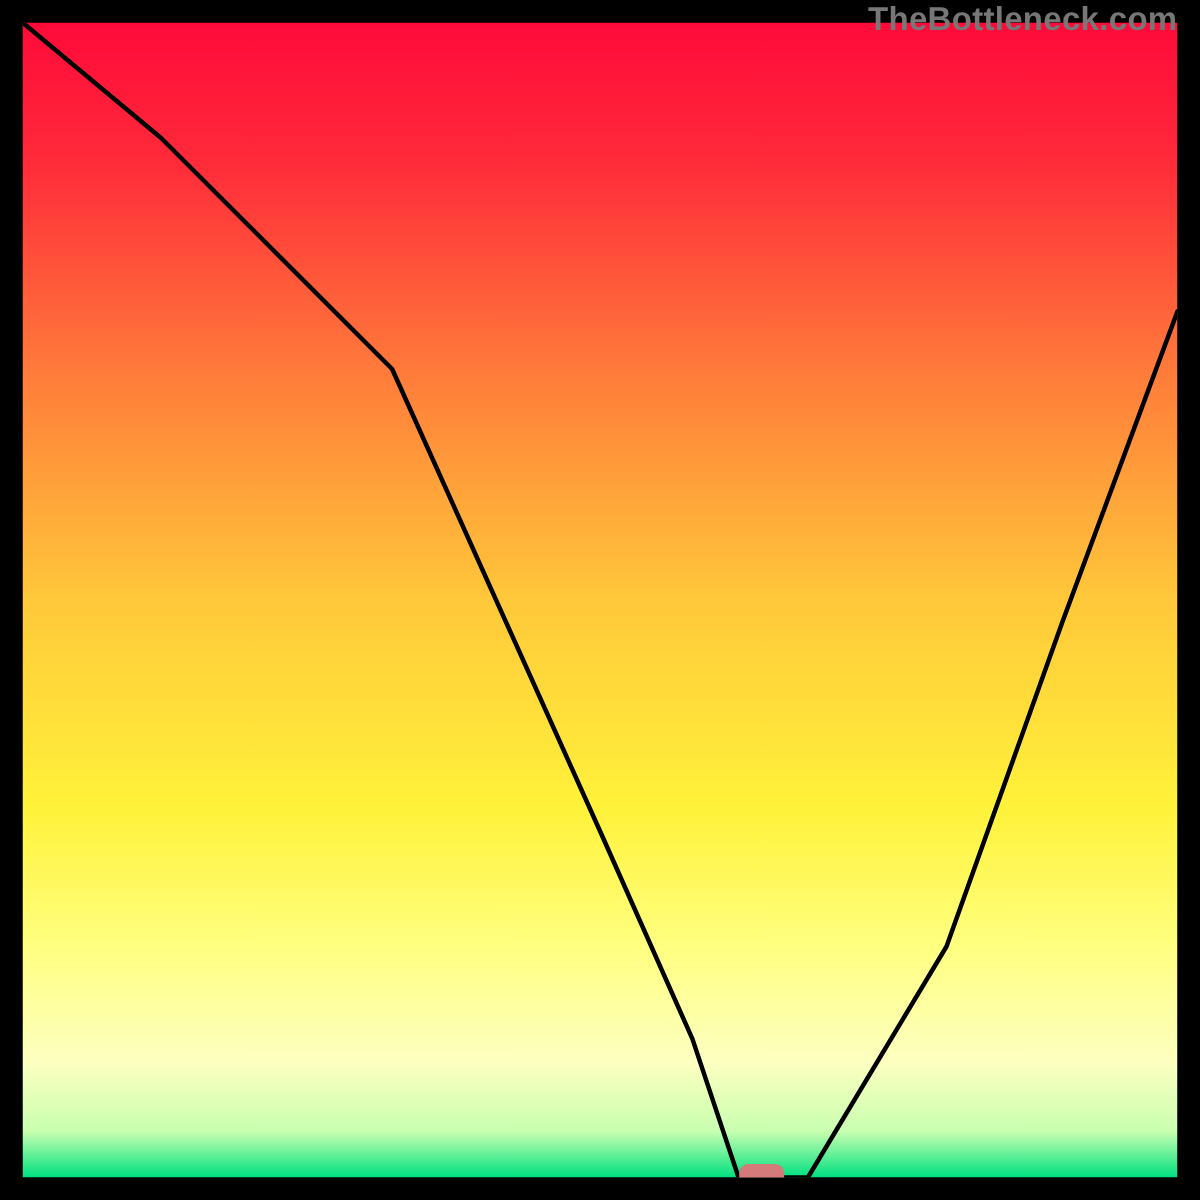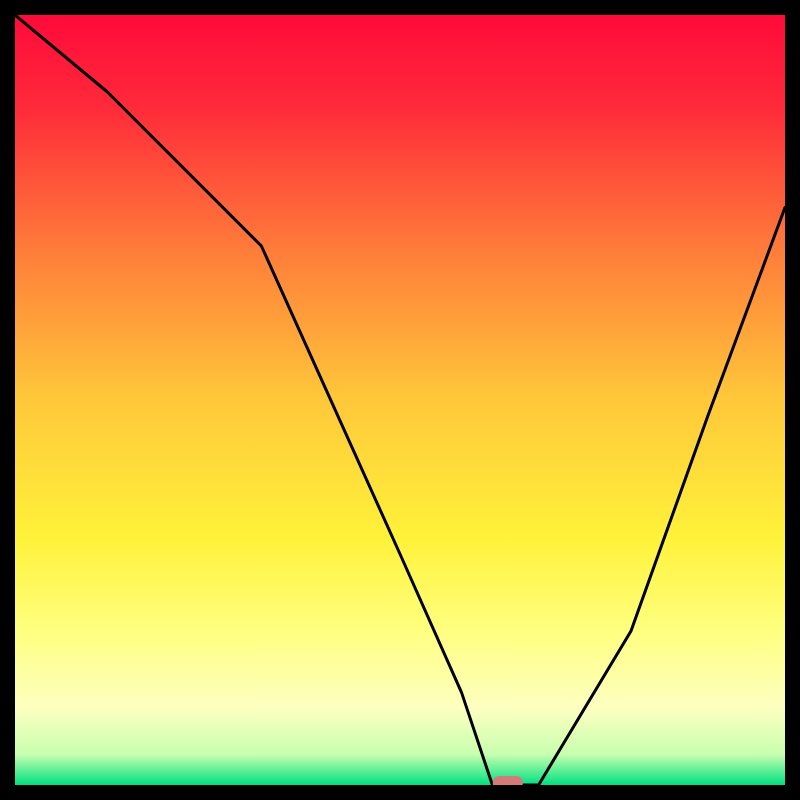--- a/index.html
+++ b/index.html
@@ -27,20 +27,21 @@
     color: #777;
     letter-spacing: 0.2px;
     z-index: 5;
   }
   svg { display: block; }
 </style>
 </head>
 <body>
 
 <div class="frame">
+  <div class="watermark">TheBottleneck.com</div>
   <div class="plot-area">
     <svg id="chart-svg" width="770" height="770" viewBox="0 0 770 770" preserveAspectRatio="none">
       <defs>
         <linearGradient id="bg-grad" x1="0" y1="0" x2="0" y2="1">
             <stop offset="0%" stop-color="#ff0a3a"></stop>
             <stop offset="12%" stop-color="#ff2a3a"></stop>
             <stop offset="30%" stop-color="#ff7a3a"></stop>
             <stop offset="50%" stop-color="#ffc83a"></stop>
             <stop offset="68%" stop-color="#fff23a"></stop>
             <stop offset="80%" stop-color="#ffff80"></stop>

